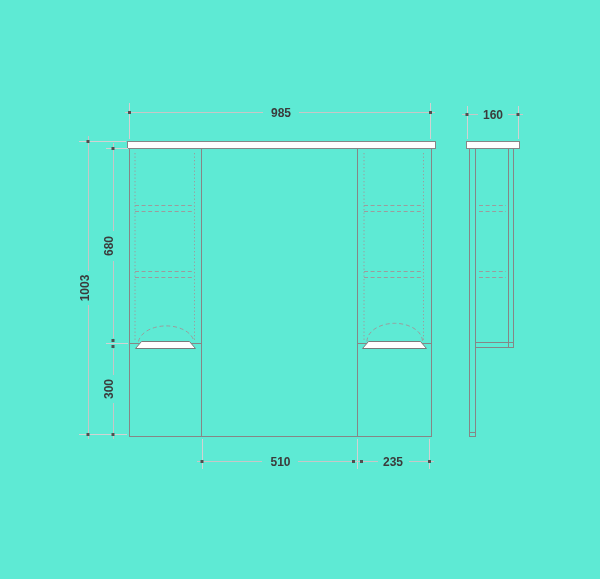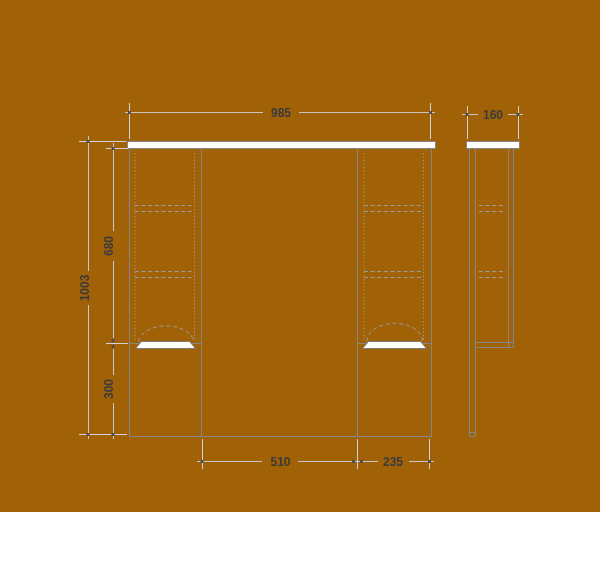--- a/index.html
+++ b/index.html
@@ -1,16 +1,16 @@
 <!DOCTYPE html>
 <html><head>
 <meta charset="utf-8">
 <style>
   html,body{margin:0;padding:0;background:#ffffff;}
-  .stage{position:relative;width:600px;height:512px;background:#a16207;overflow:hidden;
+  .stage{position:relative;width:600px;height:579px;background:#5eead4;overflow:hidden;
          font-family:"Liberation Sans", sans-serif;text-align:right;}
   svg{display:block;}
   
   .ol  {stroke:#868686;fill:none;stroke-width:1;shape-rendering:crispEdges;}
   .olf {stroke:#868686;fill:#ffffff;stroke-width:1;shape-rendering:crispEdges;}
   .olp {stroke:#7a7a7a;fill:#ffffff;stroke-width:1;}
   
   .hid {stroke:#9c9c9c;fill:none;stroke-width:1;stroke-dasharray:4 2.6;}
   .hdot{stroke:#9c9c9c;fill:none;stroke-width:1;stroke-dasharray:1.3 2.2;}
   .harc{stroke:#9c9c9c;fill:none;stroke-width:1;stroke-dasharray:4 2.8;}

